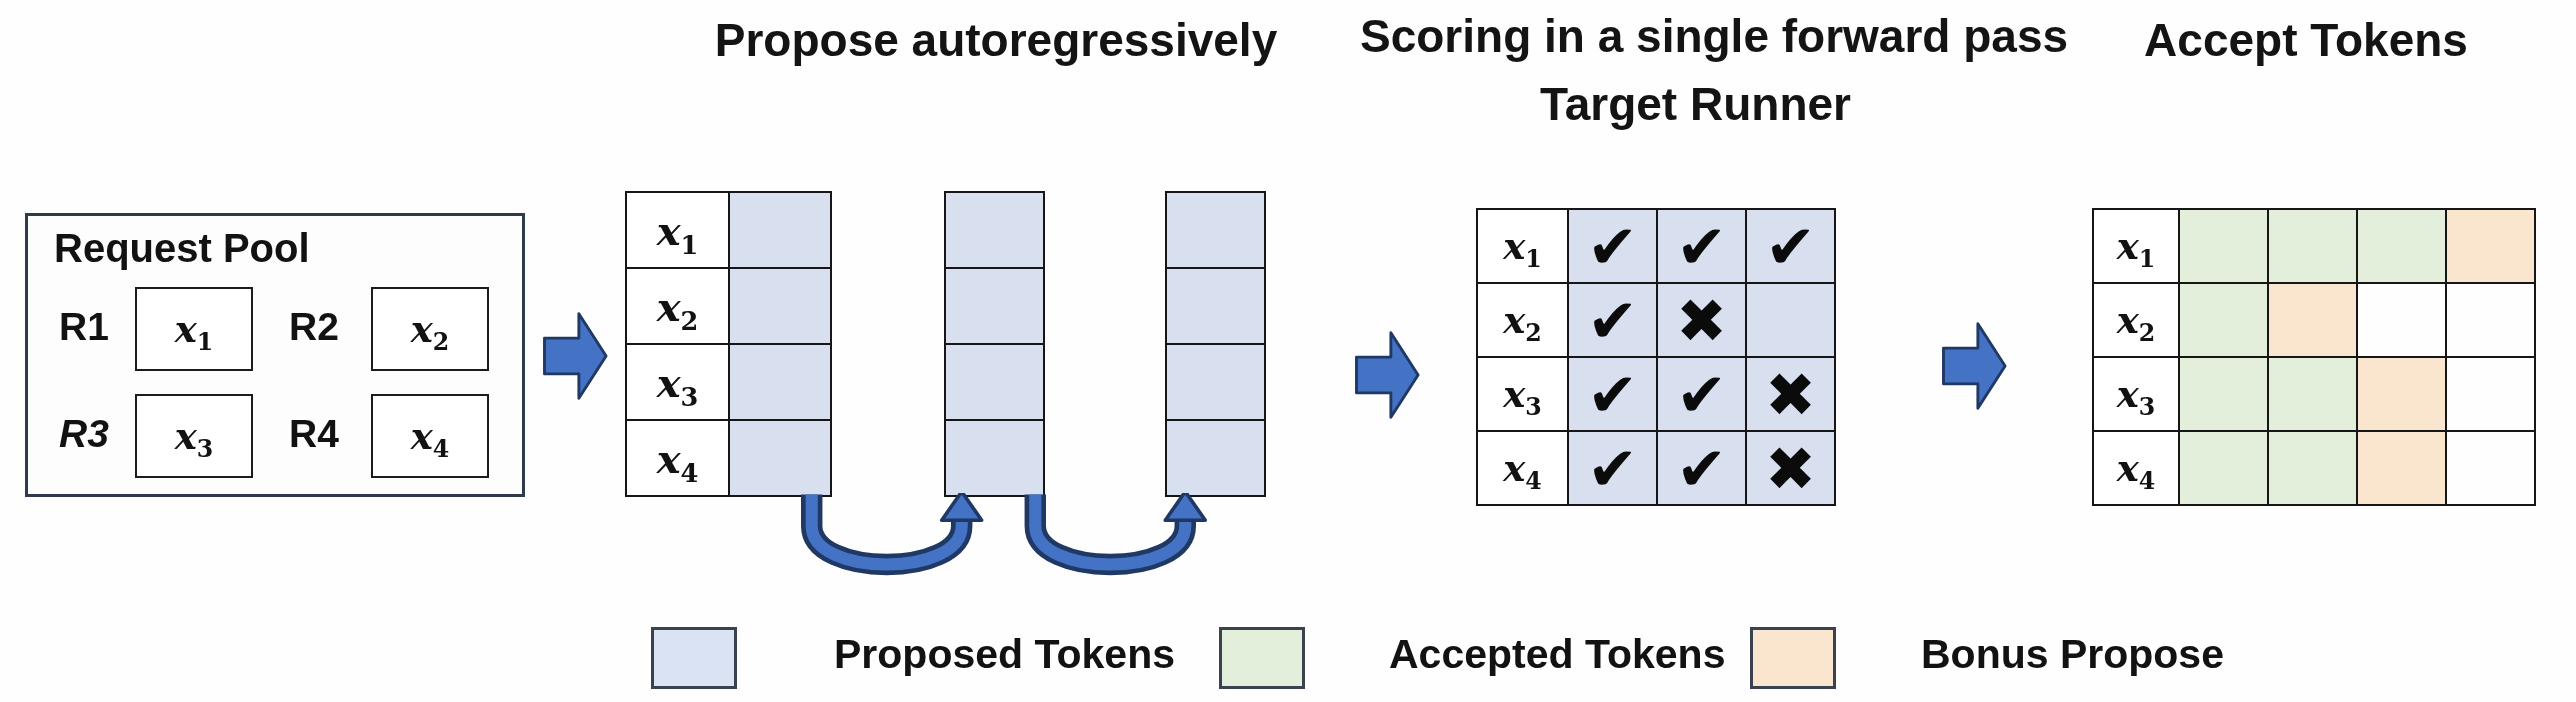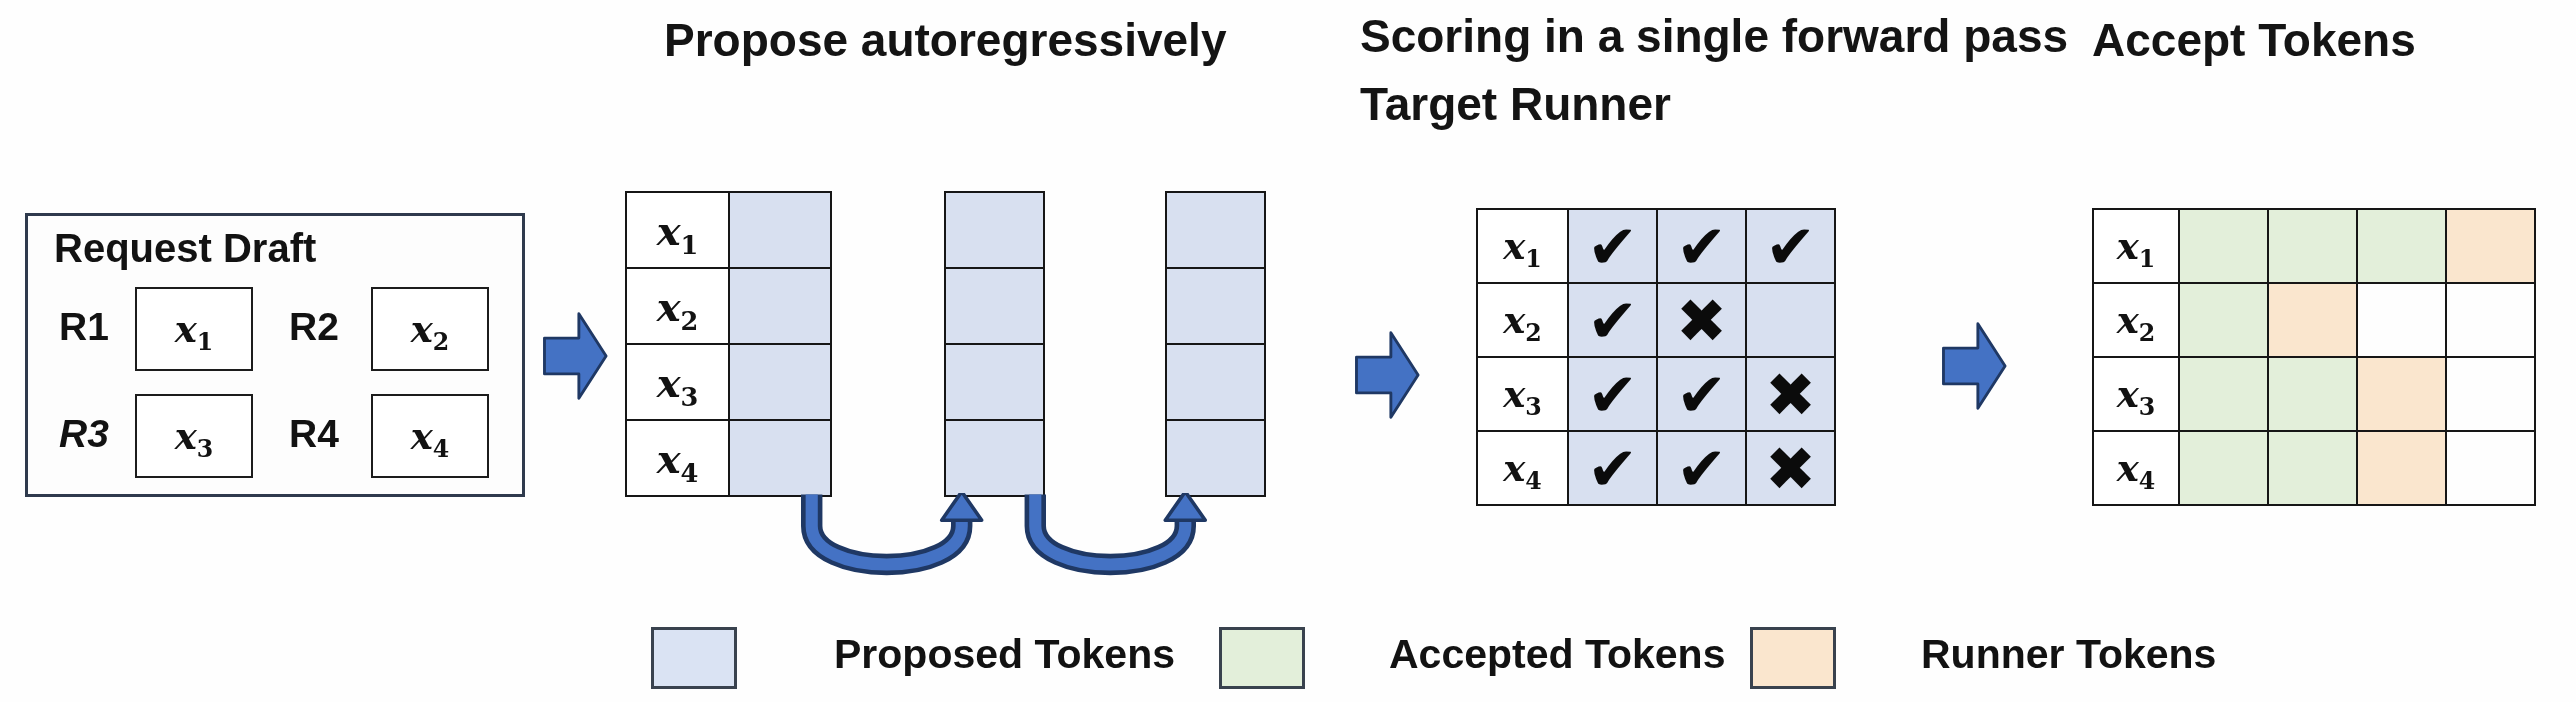--- a/index.html
+++ b/index.html
@@ -1,20 +1,20 @@
 <!DOCTYPE html>
 <html style="font-size:11.4px"><head>
 <meta charset="utf-8">
 <style>
   html,body{margin:0;padding:0;background:#ffffff;}
   .stage{position:relative;width:2576px;height:703px;background:#fefefe;overflow:hidden;
          font-family:"Liberation Sans", sans-serif;color:#121212;}
 
   
-  .sec-title{position:absolute;font-size:46px;font-weight:600;
+  .sec-title{position:absolute;font-size:46px;font-weight:600;text-align:center;
              letter-spacing:0px;color:#141414;white-space:nowrap;}
   .t-propose{left:664px;top:13px;width:664px;}
   .t-draft{left:664px;top:77px;width:664px;}
   .t-scoring{left:1360px;top:9px;width:671px;}
   .t-target{left:1360px;top:77px;width:671px;}
   .t-accept{left:2092px;top:13px;width:428px;}
 
   
   .tok{font-family:"DejaVu Serif", serif;font-style:italic;font-weight:600;font-size:40px;}
   .tok sub{font-style:normal;font-size:0.64em;font-weight:600;line-height:0;}
@@ -81,21 +81,21 @@
 <body>
 
 <div class="stage">
 
   <div class="sec-title t-propose">Propose autoregressively</div>
   <div class="sec-title t-scoring">Scoring in a single forward pass</div>
   <div class="sec-title t-target">Target Runner</div>
   <div class="sec-title t-accept">Accept Tokens</div>
 
   <div class="pool">
-    <div class="pool-title">Request Draft</div>
+    <div class="pool-title">Request Pool</div>
 
     <div class="req-id rid1">R1</div>
     <div class="req-box rbx1">
       <span class="tok"><span>x</span><sub>1</sub></span>
     </div>
 
     <div class="req-id rid2">R2</div>
     <div class="req-box rbx2">
       <span class="tok"><span>x</span><sub>2</sub></span>
     </div>
@@ -246,16 +246,16 @@
       <td class="cell" data-status="none"></td>
     </tr>
   </tbody>
     </table>
 
   <div class="legend-swatch lg-sw1" data-status="proposed"></div>
   <div class="legend-label lg-tx1">Proposed Tokens</div>
   <div class="legend-swatch lg-sw2" data-status="accepted"></div>
   <div class="legend-label lg-tx2">Accepted Tokens</div>
   <div class="legend-swatch lg-sw3" data-status="bonus"></div>
-  <div class="legend-label lg-tx3">Runner Tokens</div>
+  <div class="legend-label lg-tx3">Bonus Propose</div>
 
 </div>
 
 
 </body></html>

